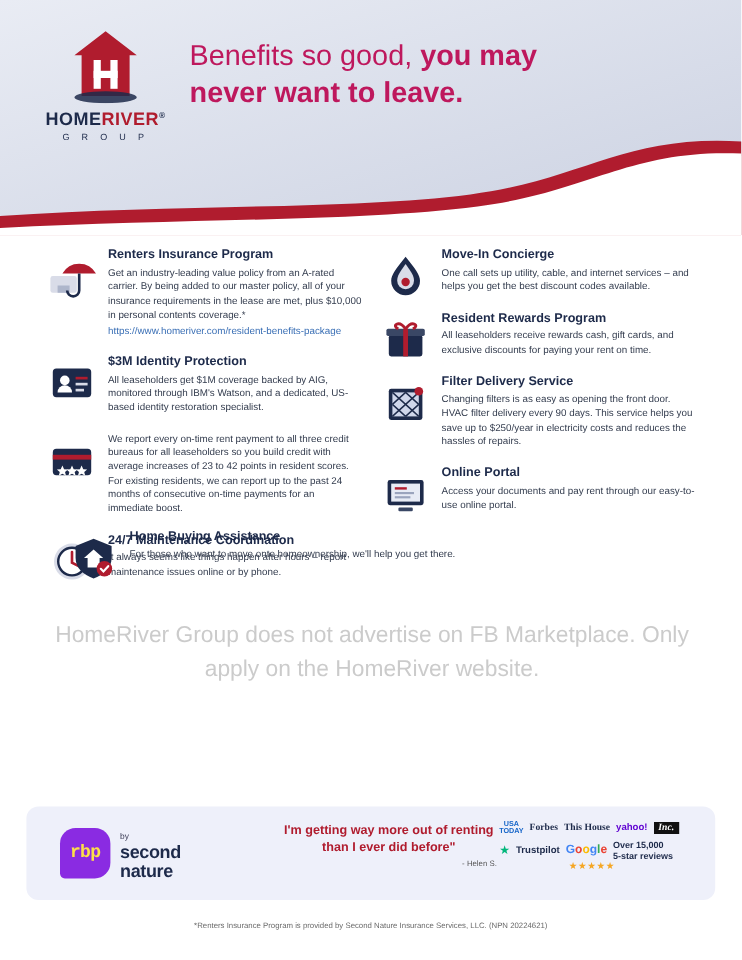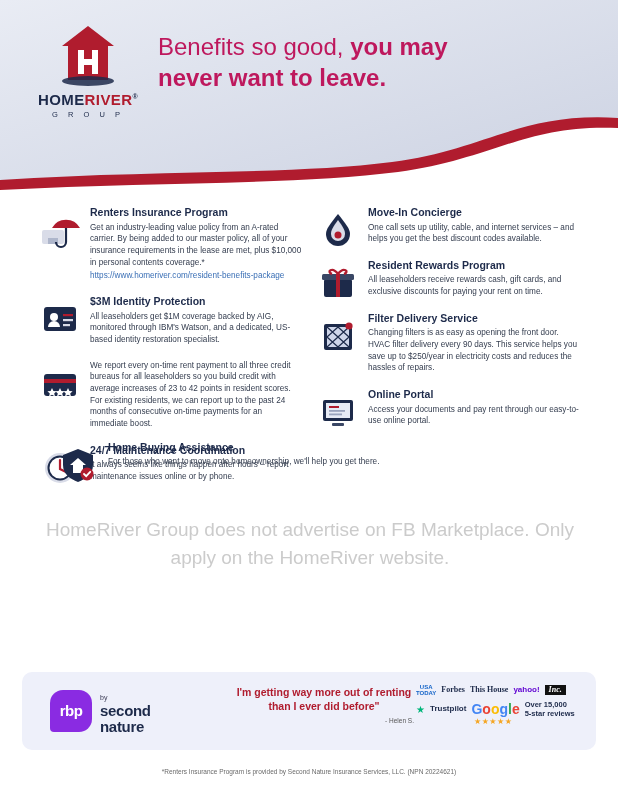--- a/index.html
+++ b/index.html
@@ -176,24 +176,25 @@
     width: 42px; height: 42px;
     background: #8a2be2;
     border-radius: 13px 13px 13px 4px;
   }
   .rbp-mark span {
     position: absolute;
     left: 0; top: 0;
     width: 42px; height: 42px;
     line-height: 42px;
     text-align: center;
-    color: #ffffff;
+    color: #fde047;
     font-size: 15px;
     font-weight: bold;
     letter-spacing: -0.5px;
+    font-family: Liberation Mono, monospace;
   }
   .rbp-by {
     position: absolute;
     left: 50px;
     top: 8px;
     font-size: 7px;
     color: #3b3b55;
   }
   .rbp-name {
     position: absolute;
@@ -255,21 +256,21 @@
     font-weight: bold;
   }
   .press-inc {
     background: #111;
     color: #fff;
     padding: 1px 4px;
     font-style: italic;
     font-family: "Liberation Serif", serif;
   }
   .press-google {
-    font-size: 14px;
+    font-size: 10px;
     font-weight: bold;
     line-height: 1;
   }
   .press-google i { font-style: normal; }
   .g1 { color: #4285F4; } .g2 { color: #EA4335; } .g3 { color: #FBBC05; }
   .g4 { color: #4285F4; } .g5 { color: #34A853; } .g6 { color: #EA4335; }
   .stars {
     color: #f5a623;
     font-size: 8px;
     letter-spacing: 0.5px;

